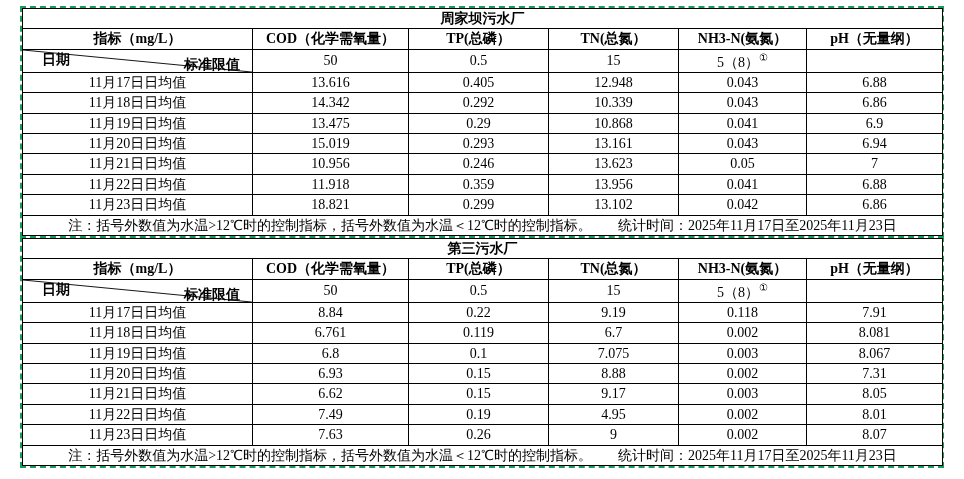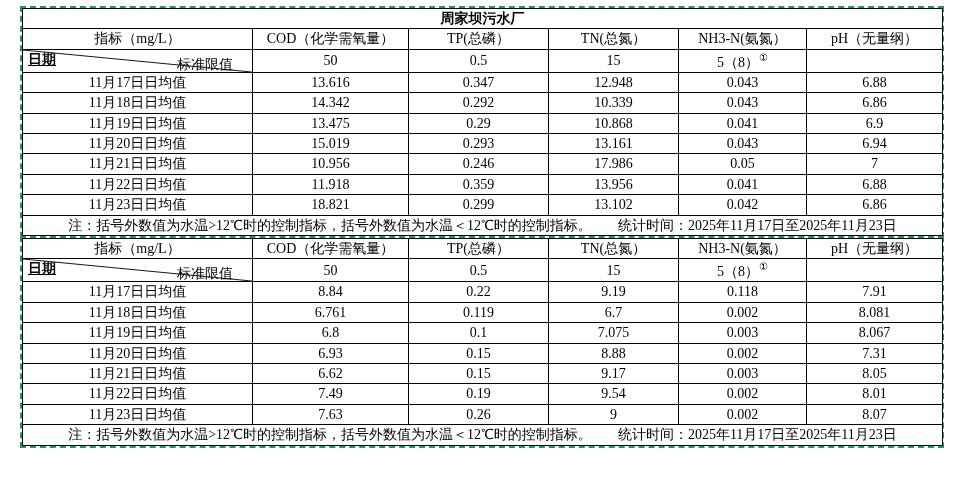--- a/index.html
+++ b/index.html
@@ -47,21 +47,21 @@
     box-sizing: border-box;
   }
   td.title {
     border: none;
     border-bottom: 1px solid #000000;
     font-weight: bold;
     font-size: 15px;
     height: 22px;
   }
   td.hdr {
-    font-weight: normal;
+    font-weight: bold;
     font-size: 14.5px;
     height: 24px;
   }
   td.note {
     border: none;
     border-top: 1px solid #000000;
     text-align: left;
     font-size: 13.5px;
     padding-left: 34px;
     height: 22px;
@@ -79,32 +79,31 @@
     overflow: hidden;
   }
   td.corner .diag {
     position: absolute;
     left: 0; top: 0;
     width: 100%; height: 100%;
   }
   td.corner .diag svg { display: block; width: 100%; height: 100%; }
   td.corner .tr {
     position: absolute;
-    right: 19px;
+    right: 12px;
     top: 7px;
     font-size: 14px;
-    font-weight: normal;
+    font-weight: bold;
   }
   td.corner .bl {
     position: absolute;
-    left: 5px;
+    left: 19px;
     top: 2px;
     font-size: 14px;
     font-weight: bold;
-    text-decoration: underline;
   }
   .circ {
     display: inline-block;
     font-size: 10px;
     vertical-align: super;
   }
 </style>
 </head>
 <body>
 
@@ -145,21 +144,21 @@
           <td>50</td>
           <td>0.5</td>
           <td>15</td>
           <td><span>5（8）</span><span class="circ">①</span></td>
           <td></td>
         </tr>
 
         <tr>
           <td class="rowlabel">11月17日日均值</td>
           <td>13.616</td>
-          <td>0.347</td>
+          <td>0.405</td>
           <td>12.948</td>
           <td>0.043</td>
           <td>6.88</td>
         </tr>
         <tr>
           <td class="rowlabel">11月18日日均值</td>
           <td>14.342</td>
           <td>0.292</td>
           <td>10.339</td>
           <td>0.043</td>
@@ -178,21 +177,21 @@
           <td>15.019</td>
           <td>0.293</td>
           <td>13.161</td>
           <td>0.043</td>
           <td>6.94</td>
         </tr>
         <tr>
           <td class="rowlabel">11月21日日均值</td>
           <td>10.956</td>
           <td>0.246</td>
-          <td>17.986</td>
+          <td>13.623</td>
           <td>0.05</td>
           <td>7</td>
         </tr>
         <tr>
           <td class="rowlabel">11月22日日均值</td>
           <td>11.918</td>
           <td>0.359</td>
           <td>13.956</td>
           <td>0.041</td>
           <td>6.88</td>
@@ -217,20 +216,23 @@
     <table class="t">
       <colgroup>
         <col style="width:230px">
         <col style="width:156px">
         <col style="width:140px">
         <col style="width:130px">
         <col style="width:128px">
         <col style="width:136px">
       </colgroup>
       <tbody>
+        <tr>
+          <td class="title" colspan="6">第三污水厂</td>
+        </tr>
         <tr>
           <td class="hdr">指标（mg/L）</td>
           <td class="hdr">COD（化学需氧量）</td>
           <td class="hdr">TP(总磷）</td>
           <td class="hdr">TN(总氮）</td>
           <td class="hdr">NH3-N(氨氮）</td>
           <td class="hdr">pH（无量纲）</td>
         </tr>
         <tr>
           <td class="corner">
@@ -286,21 +288,21 @@
           <td>6.62</td>
           <td>0.15</td>
           <td>9.17</td>
           <td>0.003</td>
           <td>8.05</td>
         </tr>
         <tr>
           <td class="rowlabel">11月22日日均值</td>
           <td>7.49</td>
           <td>0.19</td>
-          <td>9.54</td>
+          <td>4.95</td>
           <td>0.002</td>
           <td>8.01</td>
         </tr>
         <tr>
           <td class="rowlabel">11月23日日均值</td>
           <td>7.63</td>
           <td>0.26</td>
           <td>9</td>
           <td>0.002</td>
           <td>8.07</td>

